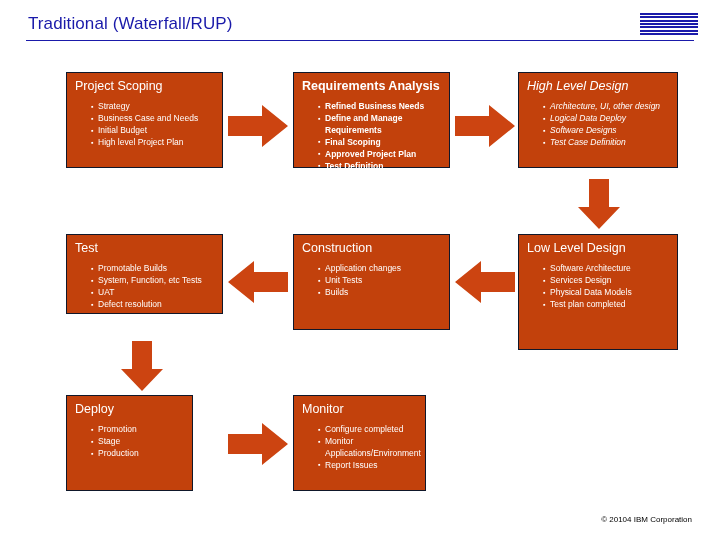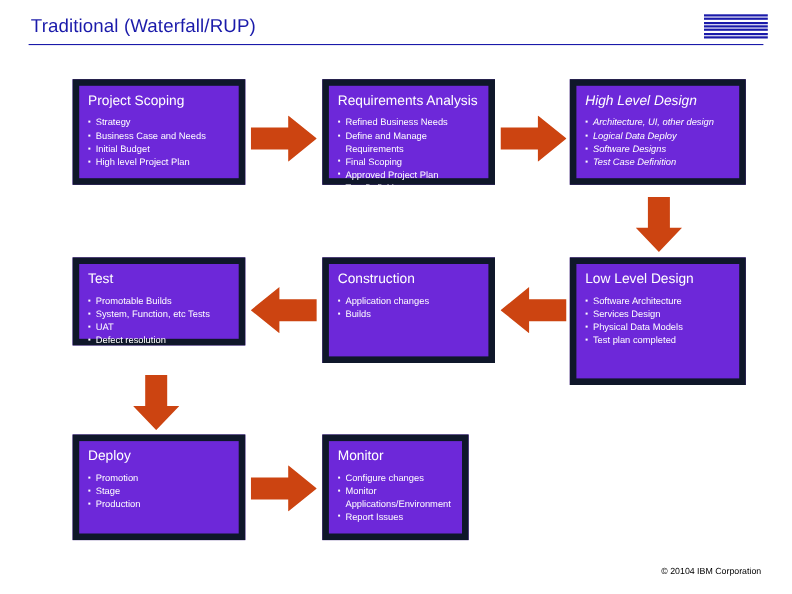--- a/index.html
+++ b/index.html
@@ -47,22 +47,22 @@
   .ibm-logo .bar {
     height: 2px;
     background: #1a1aaa;
     width: 100%;
   }
   .ibm-logo .bar.b2 { width: 100%; }
 
   
   .phase-box {
     position: absolute;
-    background: #6d28d9;
-    border: 6px solid #0f172a;
+    background: #c2410c;
+    border: 1px solid #0f172a;
     box-sizing: border-box;
   }
   .phase-title {
     color: #ffffff;
     font-size: 12.5px;
     padding: 6px 8px 4px 8px;
     line-height: 14px;
   }
   .phase-list {
     margin: 0;
@@ -70,20 +70,21 @@
     list-style: none;
     color: #ffffff;
     font-size: 8.5px;
     line-height: 11.5px;
   }
   .phase-list li {
     position: relative;
     padding-left: 7px;
     margin-bottom: 0.5px;
     white-space: pre-line;
+    margin-left: 16px;
   }
   .phase-list li:before {
     content: "\25AA";
     position: absolute;
     left: 0;
     top: -0.5px;
     font-size: 7px;
   }
 
   
@@ -127,21 +128,21 @@
     <li>High level Project Plan</li>
   </ul>
 </div>
 
 <div class="arrow" style="left:228px; top:105px;">
   <svg width="60" height="42" viewBox="0 0 60 42">
     <polygon points="0,11 34,11 34,0 60,21 34,42 34,31 0,31" fill="#cc4411"></polygon>
   </svg>
 </div>
 
-<div class="phase-box" style="left:293px; top:72px; width:157px; height:96px;">
+<div class="phase-box" style="left:293px; top:72px; width:157px; height:96px;font-weight:bold;">
   <div class="phase-title">Requirements Analysis</div>
   <ul class="phase-list">
     <li>Refined  Business Needs</li>
     <li>Define and Manage Requirements</li>
     <li>Final Scoping</li>
     <li>Approved  Project Plan</li>
     <li>Test Definition</li>
   </ul>
 </div>
 
@@ -180,20 +181,21 @@
 <div class="arrow" style="left:228px; top:261px;">
   <svg width="60" height="42" viewBox="0 0 60 42">
     <polygon points="60,11 26,11 26,0 0,21 26,42 26,31 60,31" fill="#cc4411"></polygon>
   </svg>
 </div>
 
 <div class="phase-box" style="left:293px; top:234px; width:157px; height:96px;">
   <div class="phase-title">Construction</div>
   <ul class="phase-list">
     <li>Application changes</li>
+    <li>Unit Tests</li>
     <li>Builds</li>
   </ul>
 </div>
 
 <div class="arrow" style="left:455px; top:261px;">
   <svg width="60" height="42" viewBox="0 0 60 42">
     <polygon points="60,11 26,11 26,0 0,21 26,42 26,31 60,31" fill="#cc4411"></polygon>
   </svg>
 </div>
 
@@ -206,38 +208,38 @@
     <li>Test plan completed</li>
   </ul>
 </div>
 
 <div class="arrow" style="left:121px; top:341px;">
   <svg width="42" height="50" viewBox="0 0 42 50">
     <polygon points="11,0 31,0 31,28 42,28 21,50 0,28 11,28" fill="#cc4411"></polygon>
   </svg>
 </div>
 
-<div class="phase-box" style="left:66px; top:395px; width:157px; height:96px;">
+<div class="phase-box" style="left:66px; top:395px; width:127px; height:96px;">
   <div class="phase-title">Deploy</div>
   <ul class="phase-list">
     <li>Promotion</li>
     <li>Stage</li>
     <li>Production</li>
   </ul>
 </div>
 
 <div class="arrow" style="left:228px; top:423px;">
   <svg width="60" height="42" viewBox="0 0 60 42">
     <polygon points="0,11 34,11 34,0 60,21 34,42 34,31 0,31" fill="#cc4411"></polygon>
   </svg>
 </div>
 
 <div class="phase-box" style="left:293px; top:395px; width:133px; height:96px;">
   <div class="phase-title">Monitor</div>
   <ul class="phase-list">
-    <li>Configure changes</li>
+    <li>Configure completed</li>
     <li>Monitor
   Applications/Environment</li>
     <li>Report Issues</li>
   </ul>
 </div>
 
 <div class="copyright">© 20104 IBM Corporation</div>
 
 </body></html>

